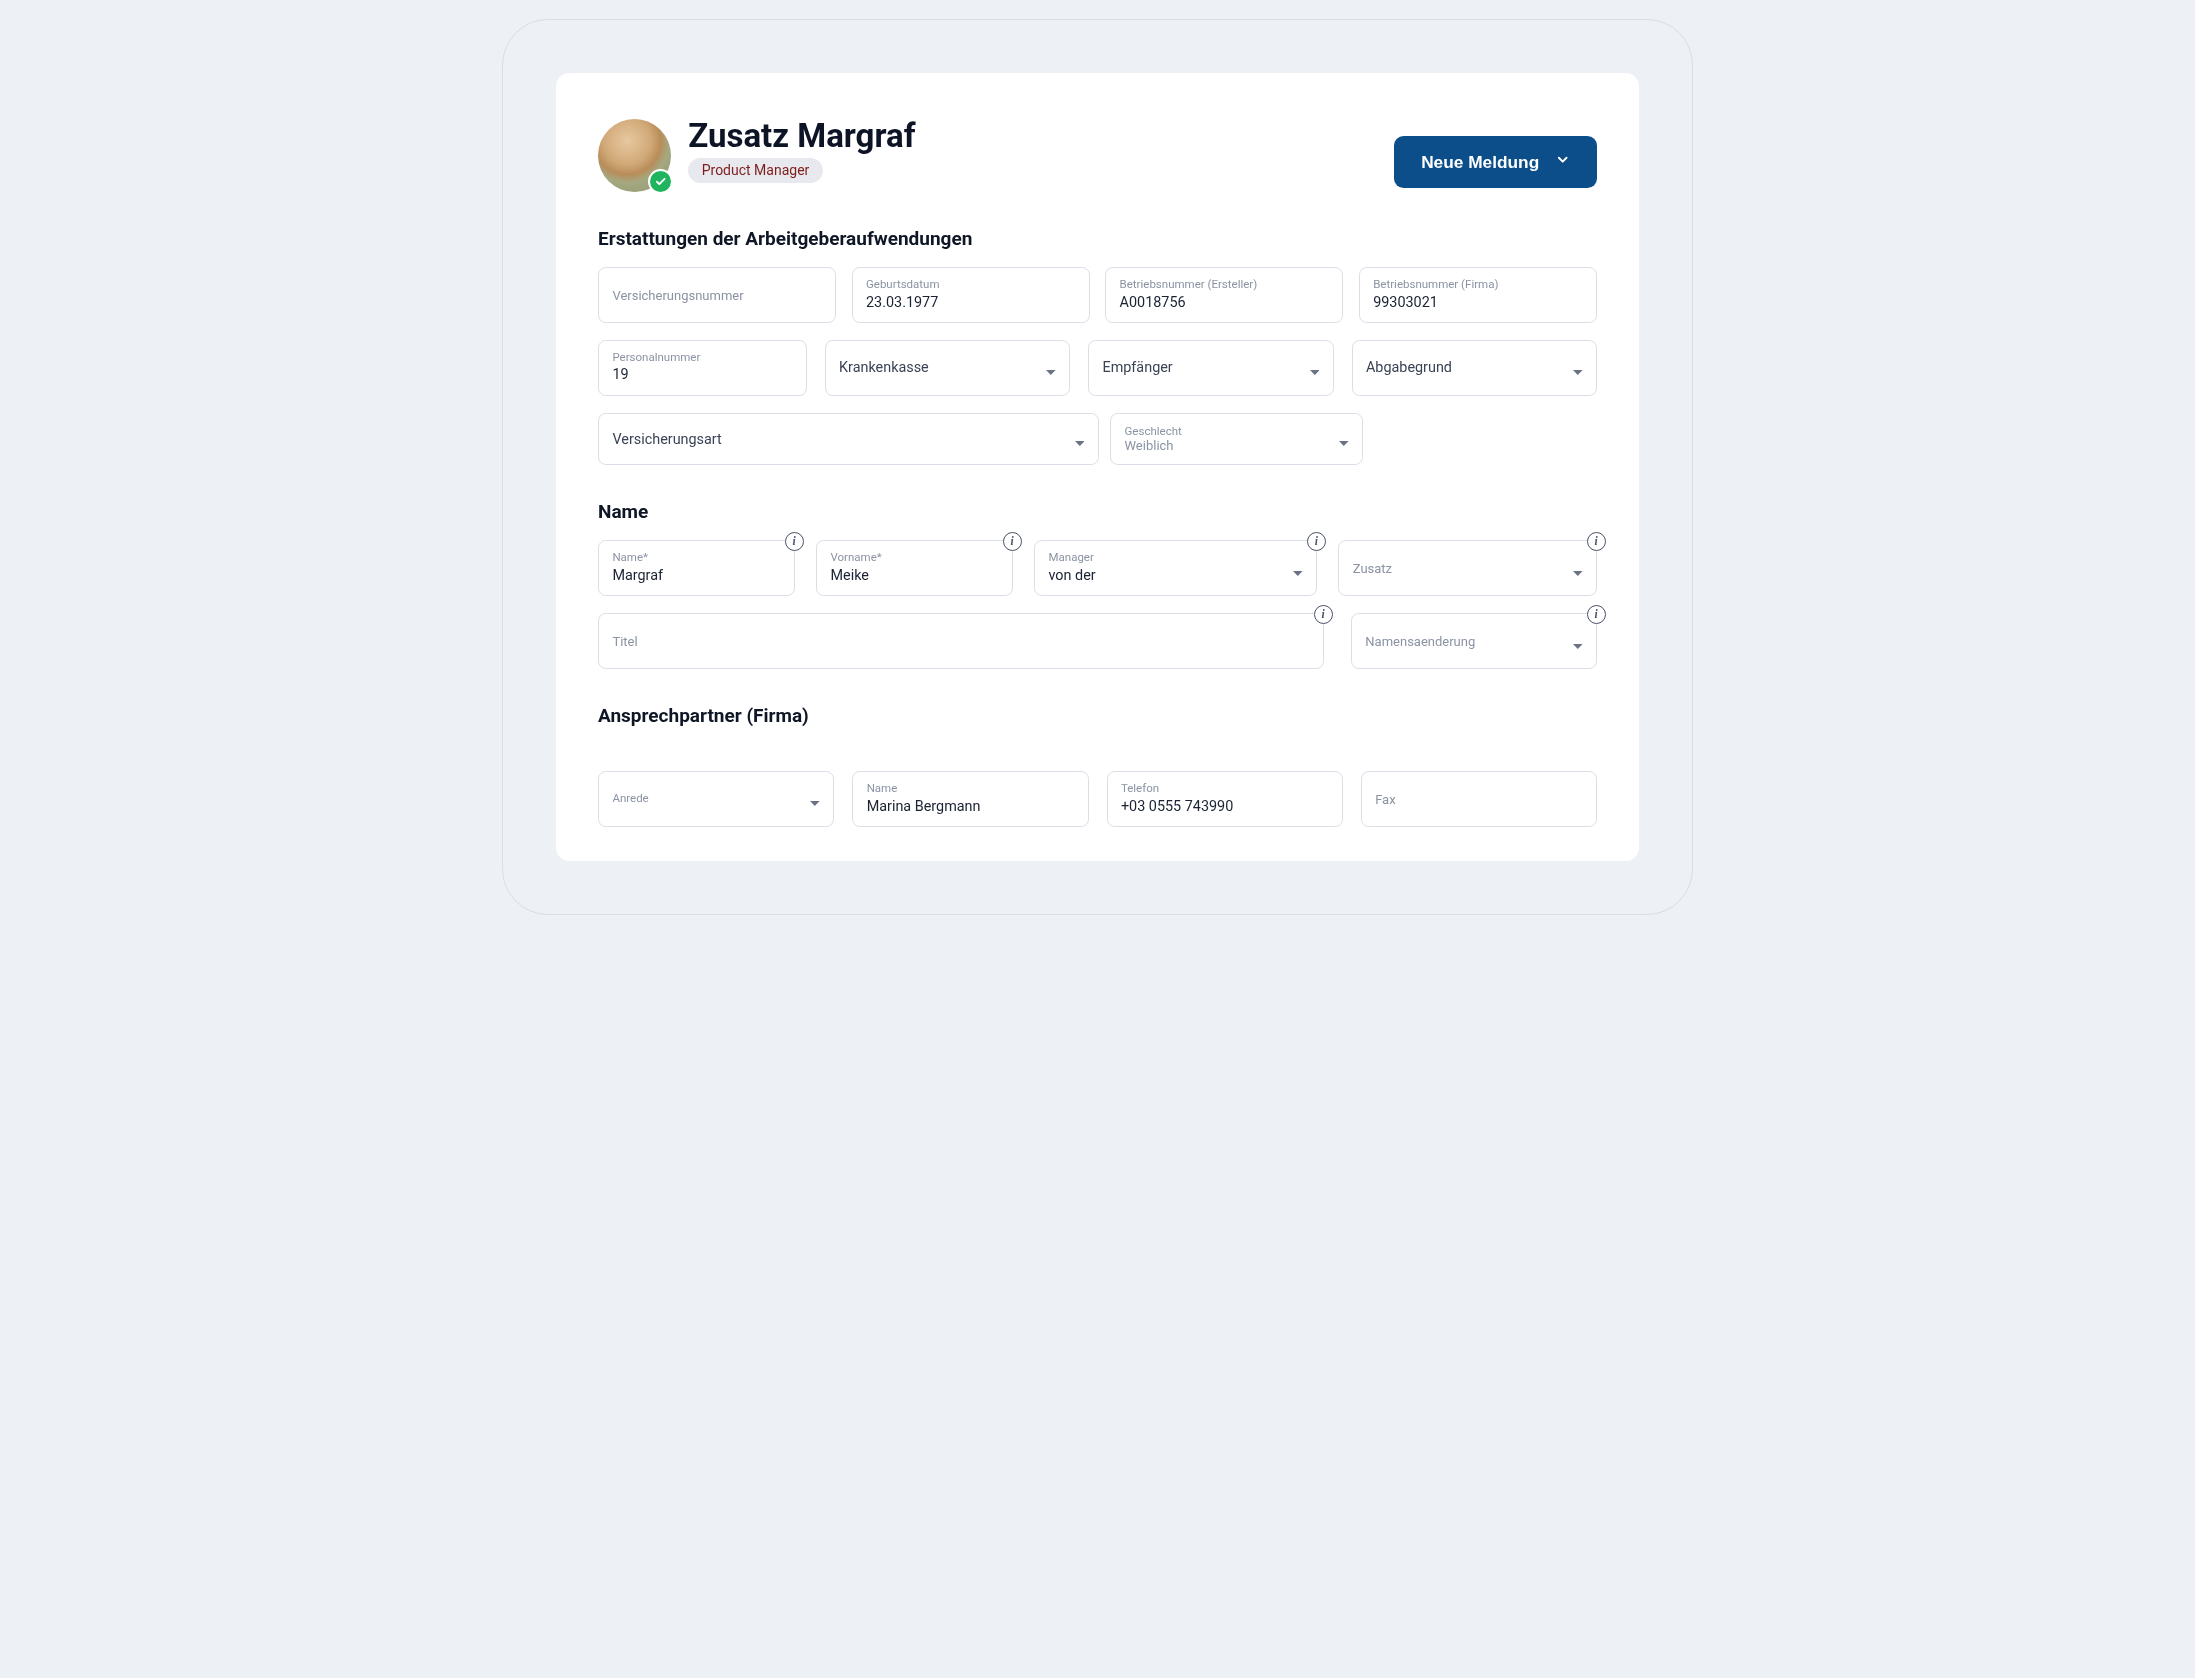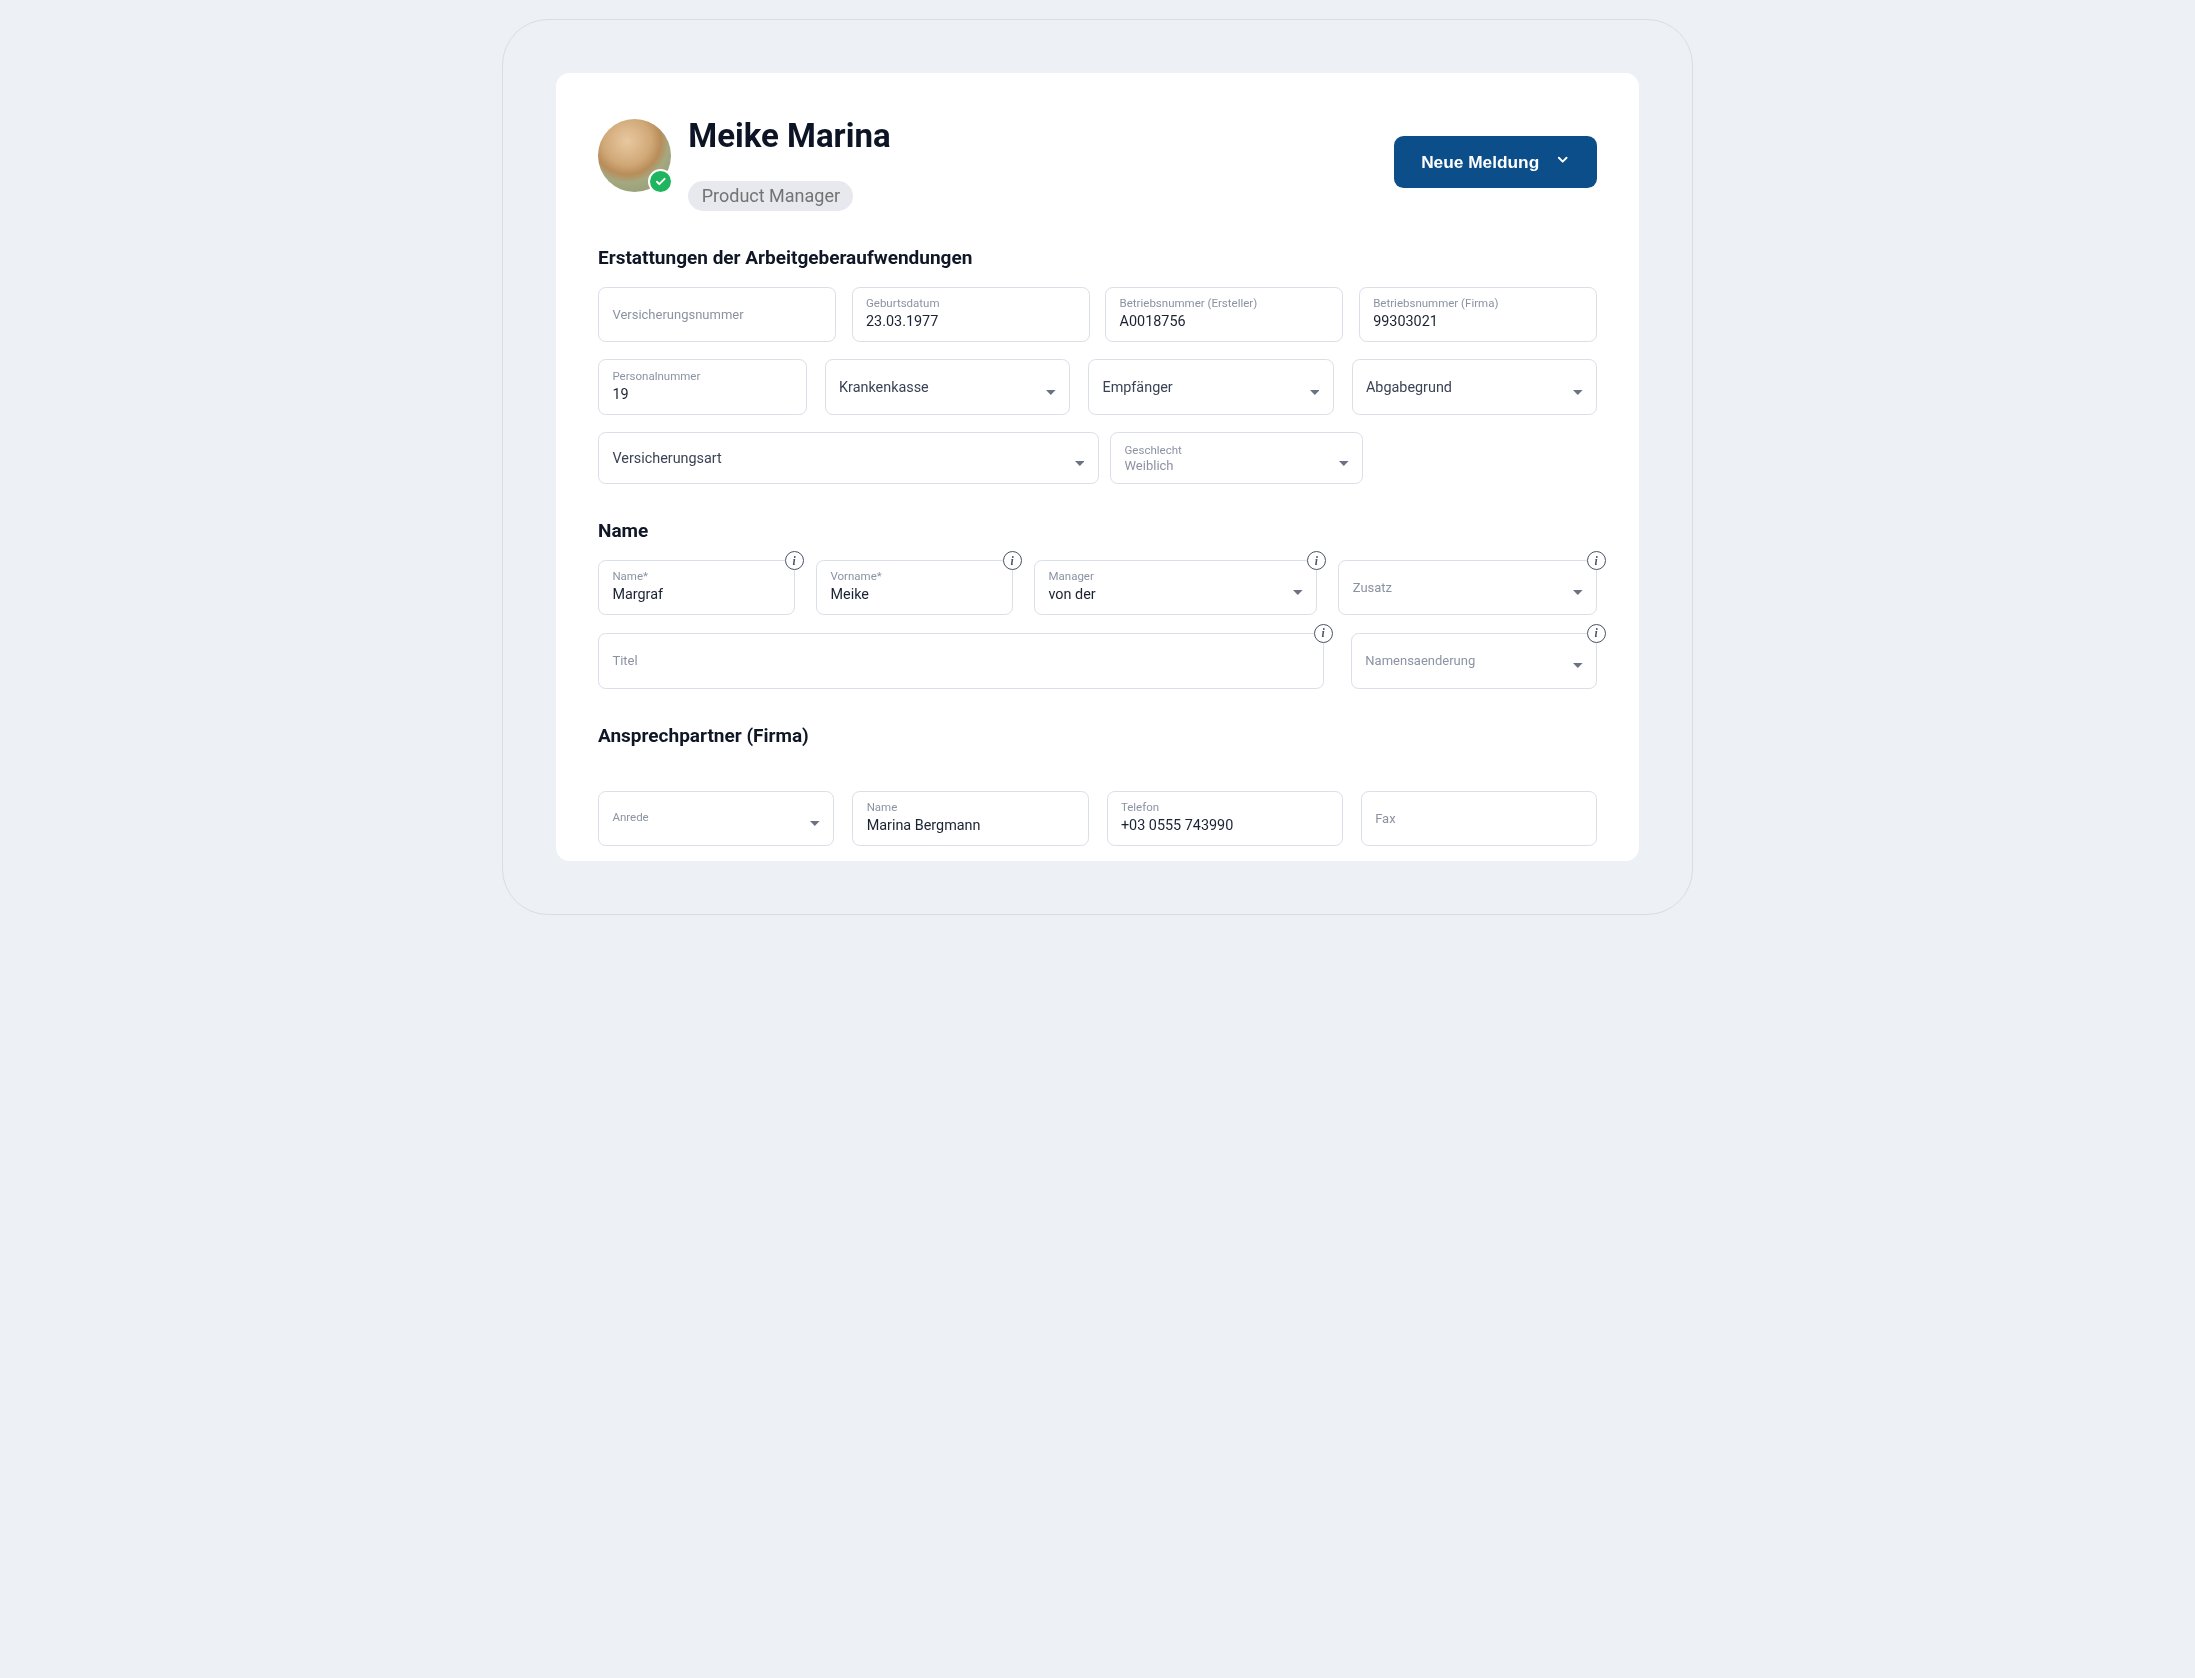--- a/index.html
+++ b/index.html
@@ -64,24 +64,24 @@
 }
 .avatar-badge svg { width: 11.5px; height: 11.5px; }
 .person-name {
   font-size: 33px;
   font-weight: 700;
   color: #0c1426;
   line-height: 1.05;
 }
 .role-chip {
   display: inline-block;
-  margin-top: 27px;
+  margin-top: 4px;
   background: #e7e9ee;
-  color: #737373;
-  font-size: 18px;
+  color: #7f1d1d;
+  font-size: 14px;
   padding: 4.8px 13.4px;
   border-radius: 17.3px;
 }
 .primary-btn {
   margin-top: 17.3px;
   background: #0b4e8a;
   color: #fff;
   border: none;
   border-radius: 9.6px;
   padding: 15.4px 27px;
@@ -182,21 +182,21 @@
       <div class="person-block">
         <div class="avatar-wrap">
           <div class="avatar"></div>
           <div class="avatar-badge">
             <svg viewBox="0 0 24 24" fill="none" stroke="#fff" stroke-width="4" stroke-linecap="round" stroke-linejoin="round">
                 <polyline points="4 12 9 17 20 6"></polyline>
               </svg>
           </div>
         </div>
         <div>
-          <h1 class="person-name">Meike Marina</h1>
+          <h1 class="person-name">Zusatz Margraf</h1>
           <span class="role-chip">Product Manager</span>
         </div>
       </div>
       <button class="primary-btn">
         <span>Neue Meldung</span>
         <span>
           <svg viewBox="0 0 24 24" fill="none" stroke="#fff" stroke-width="3" stroke-linecap="round" stroke-linejoin="round">
               <polyline points="6 9 12 15 18 9"></polyline>
             </svg>
         </span>

